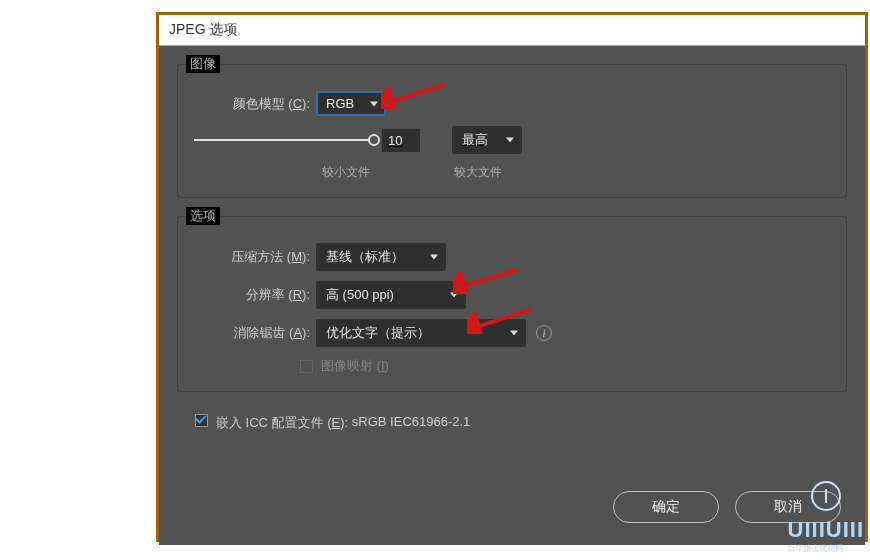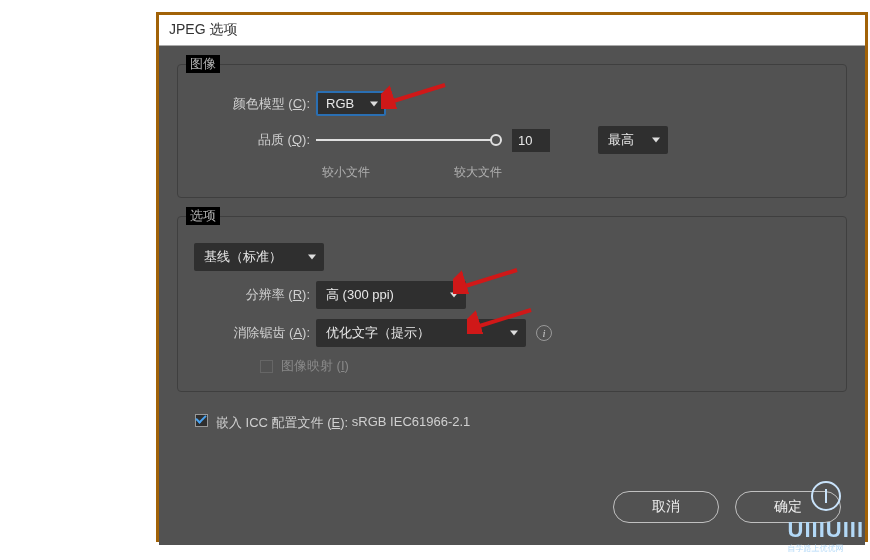--- a/index.html
+++ b/index.html
@@ -8,26 +8,26 @@
     .titlebar { background: #fff; padding: 6px 10px; border-bottom: 1px solid #aaa; font-size: 14px; color: #333; }
     .dialog-body { background: #525252; height: 499px; padding: 0 18px 18px 18px; display: flex; flex-direction: column; position: relative; }
     .group { border: 1px solid #3f3f3f; border-radius: 4px; padding: 16px 16px 16px 16px; margin-top: 18px; position: relative; }
     .group-title { position: absolute; top: -10px; left: 8px; background: #000000; color: #b0b0b0; font-size: 13px; padding: 0 4px; }
     .row { display: flex; align-items: center; margin: 10px 0; }
     .label { color: #d0d0d0; font-size: 13px; width: 122px; text-align: right; padding-right: 6px; }
     .label u { text-decoration: underline; }
     .select { background: #2f2f2f; color: #e8e8e8; border: 2px solid transparent; font-size: 13px; padding: 3px 22px 3px 8px; position: relative; border-radius: 2px; min-width: 70px; display: inline-flex; align-items: center; cursor: pointer; }
     .select.hl { border: 2px solid #2a6fb3; }
     .select .caret { position: absolute; right: 6px; top: 50%; transform: translateY(-50%); width: 0; height: 0; border-left: 4px solid transparent; border-right: 4px solid transparent; border-top: 5px solid #ddd; }
-    .slider-wrap { display: flex; align-items: center; gap: 16px; }
+    .slider-wrap { display: flex; align-items: center; gap: 8px; text-decoration: underline; }
     .slider-track { width: 180px; height: 2px; background: #e0e0e0; position: relative; }
     .slider-thumb { position: absolute; right: -6px; top: -5px; width: 12px; height: 12px; border-radius: 50%; border: 2px solid #e0e0e0; background: #525252; }
     .num-input { background: #2f2f2f; color: #e8e8e8; border: none; width: 38px; padding: 4px 6px; font-size: 13px; }
     .slider-labels { display: flex; justify-content: space-between; width: 180px; margin-left: 128px; color: #b0b0b0; font-size: 12px; margin-top: 4px; gap: 34px; }
-    .check-row { display: flex; align-items: center; margin-left: 66px; margin-top: 8px; color: #888; font-size: 13px; }
+    .check-row { display: flex; align-items: center; margin-left: 106px; margin-top: 8px; color: #888; font-size: 13px; }
     .checkbox { width: 13px; height: 13px; border: 1px solid #666; margin-right: 8px; background: #525252; }
     .embed-row { display: flex; align-items: flex-start; margin: 22px 0 0 18px; color: #d0d0d0; font-size: 13px; }
     .checkbox.checked { background: #2f2f2f; border-color: #999; position: relative; }
     .checkbox.checked::after { content: ""; position: absolute; left: 2px; top: -2px; width: 4px; height: 8px; border: solid #4aa3f0; border-width: 0 2px 2px 0; transform: rotate(45deg); }
     .info-icon { width: 16px; height: 16px; border: 1px solid #999; border-radius: 50%; color: #ccc; font-size: 11px; display: inline-flex; align-items: center; justify-content: center; margin-left: 10px; font-family: serif; font-style: italic; }
     .buttons { position: absolute; bottom: 22px; right: 24px; display: flex; gap: 16px; }
     .btn { border: 1.5px solid #c0c0c0; background: transparent; color: #eee; font-size: 14px; padding: 6px 38px; border-radius: 18px; cursor: pointer; }
     .arrow { position: absolute; pointer-events: none; }
     .arrow svg { display: block; }
     .logo { position: absolute; right: 6px; bottom: 6px; display: flex; align-items: center; gap: 6px; flex-direction: column; }
@@ -53,23 +53,20 @@
         <div class="label">
           <span>颜色模型 (</span><u>C</u><span>):</span>
         </div>
         <div class="select hl">
           <span>RGB</span>
           <span class="caret"></span>
         </div>
       </div>
 
       <div class="row">
-        <div class="label">
-          <span>品质 (</span><u>Q</u><span>):</span>
-        </div>
         <div class="slider-wrap">
           <div class="slider-track">
             <div class="slider-thumb"></div>
           </div>
           <input class="num-input" value="10" style="">
           <span class="gap"></span>
           <div class="select">
             <span>最高</span>
             <span class="caret"></span>
           </div>
@@ -78,32 +75,35 @@
       <div class="slider-labels">
         <span>较小文件</span>
         <span>较大文件</span>
       </div>
     </div>
 
     <div class="group">
       <div class="group-title">选项</div>
 
       <div class="row">
+        <div class="label">
+          <span>压缩方法 (</span><u>M</u><span>):</span>
+        </div>
         <div class="select" style="min-width:130px">
           <span>基线（标准）</span>
           <span class="caret"></span>
         </div>
       </div>
 
       <div class="row">
         <div class="label">
           <span>分辨率 (</span><u>R</u><span>):</span>
         </div>
         <div class="select" style="min-width:150px">
-          <span>高 (300 ppi)</span>
+          <span>高 (500 ppi)</span>
           <span class="caret"></span>
         </div>
       </div>
 
       <div class="row">
         <div class="label">
           <span>消除锯齿 (</span><u>A</u><span>):</span>
         </div>
         <div class="select" style="min-width:210px">
           <span>优化文字（提示）</span>
@@ -122,22 +122,22 @@
 
     <div class="embed-row">
       <span class="checkbox checked"></span>
       <span>
         <span>嵌入 ICC 配置文件 (</span><u>E</u><span>):</span>
       </span>
       &nbsp;<span>sRGB IEC61966-2.1</span>
     </div>
 
     <div class="buttons">
+      <button class="btn">确定</button>
       <button class="btn">取消</button>
-      <button class="btn">确定</button>
     </div>
 
     <div class="arrow" style="left:222px; top:35px;">
       <svg width="68" height="28">
           <defs>
             <marker id="ah1" markerWidth="8" markerHeight="8" refX="2" refY="4" orient="auto">
               <polygon points="0,0 8,4 0,8" fill="#d01818"></polygon>
             </marker>
           </defs>
           <line x1="64" y1="4" x2="6" y2="22" stroke="#d01818" stroke-width="4" marker-end="url(#ah1)"></line>

